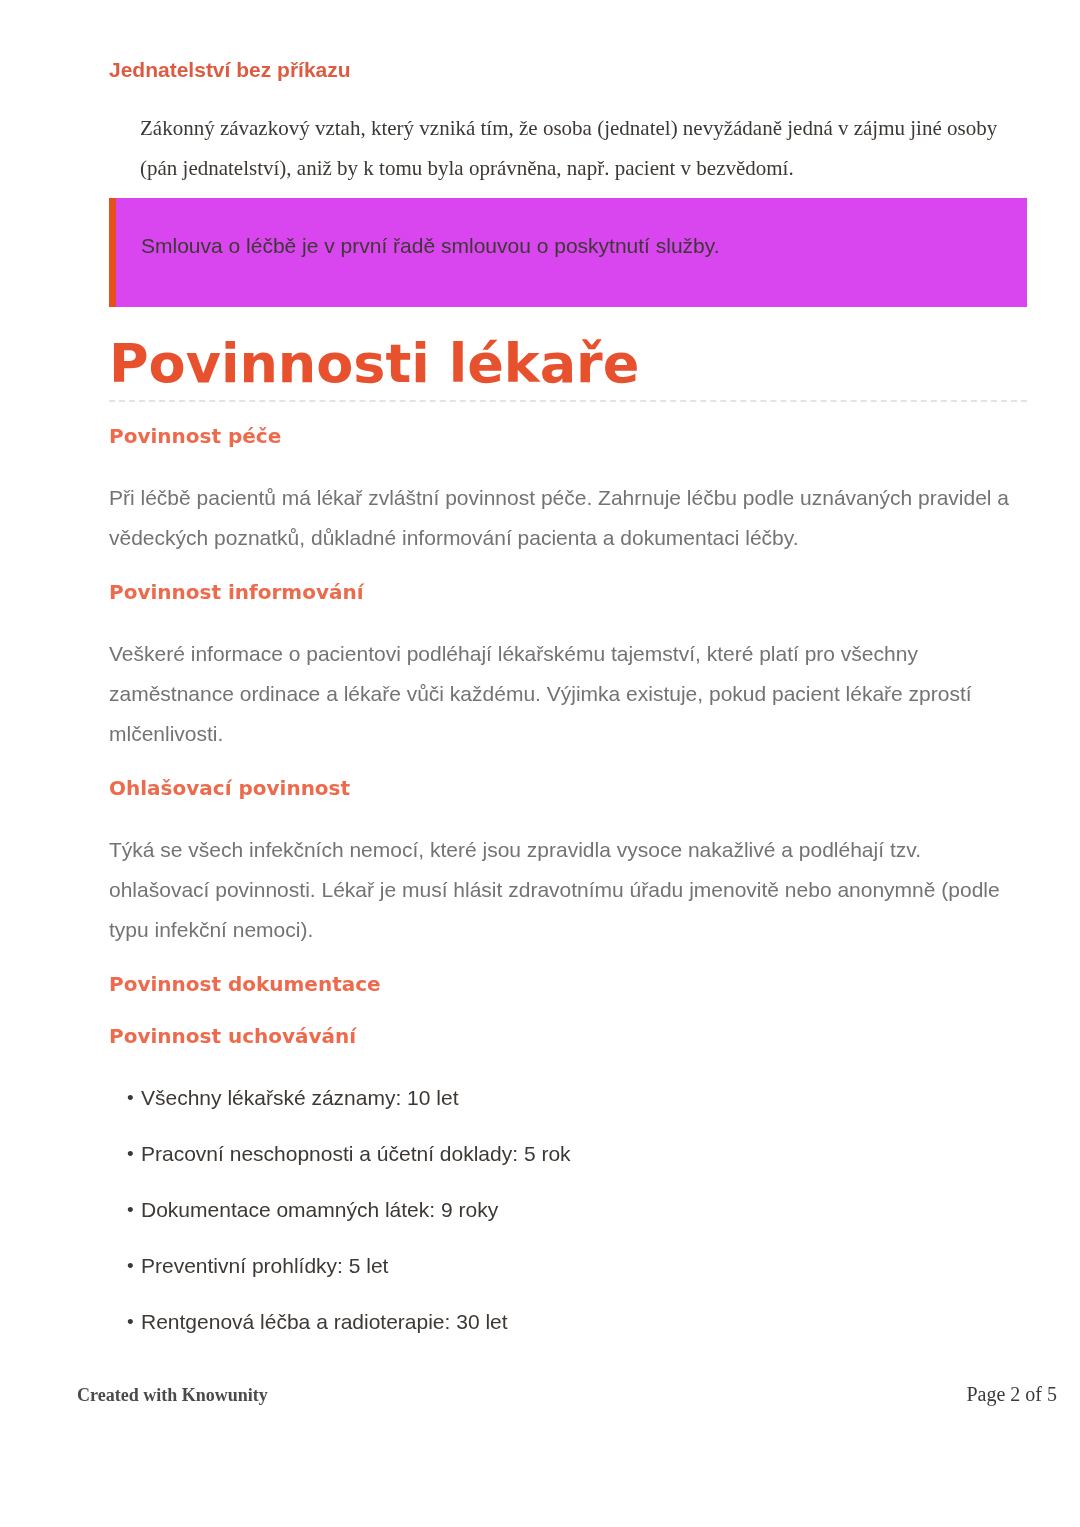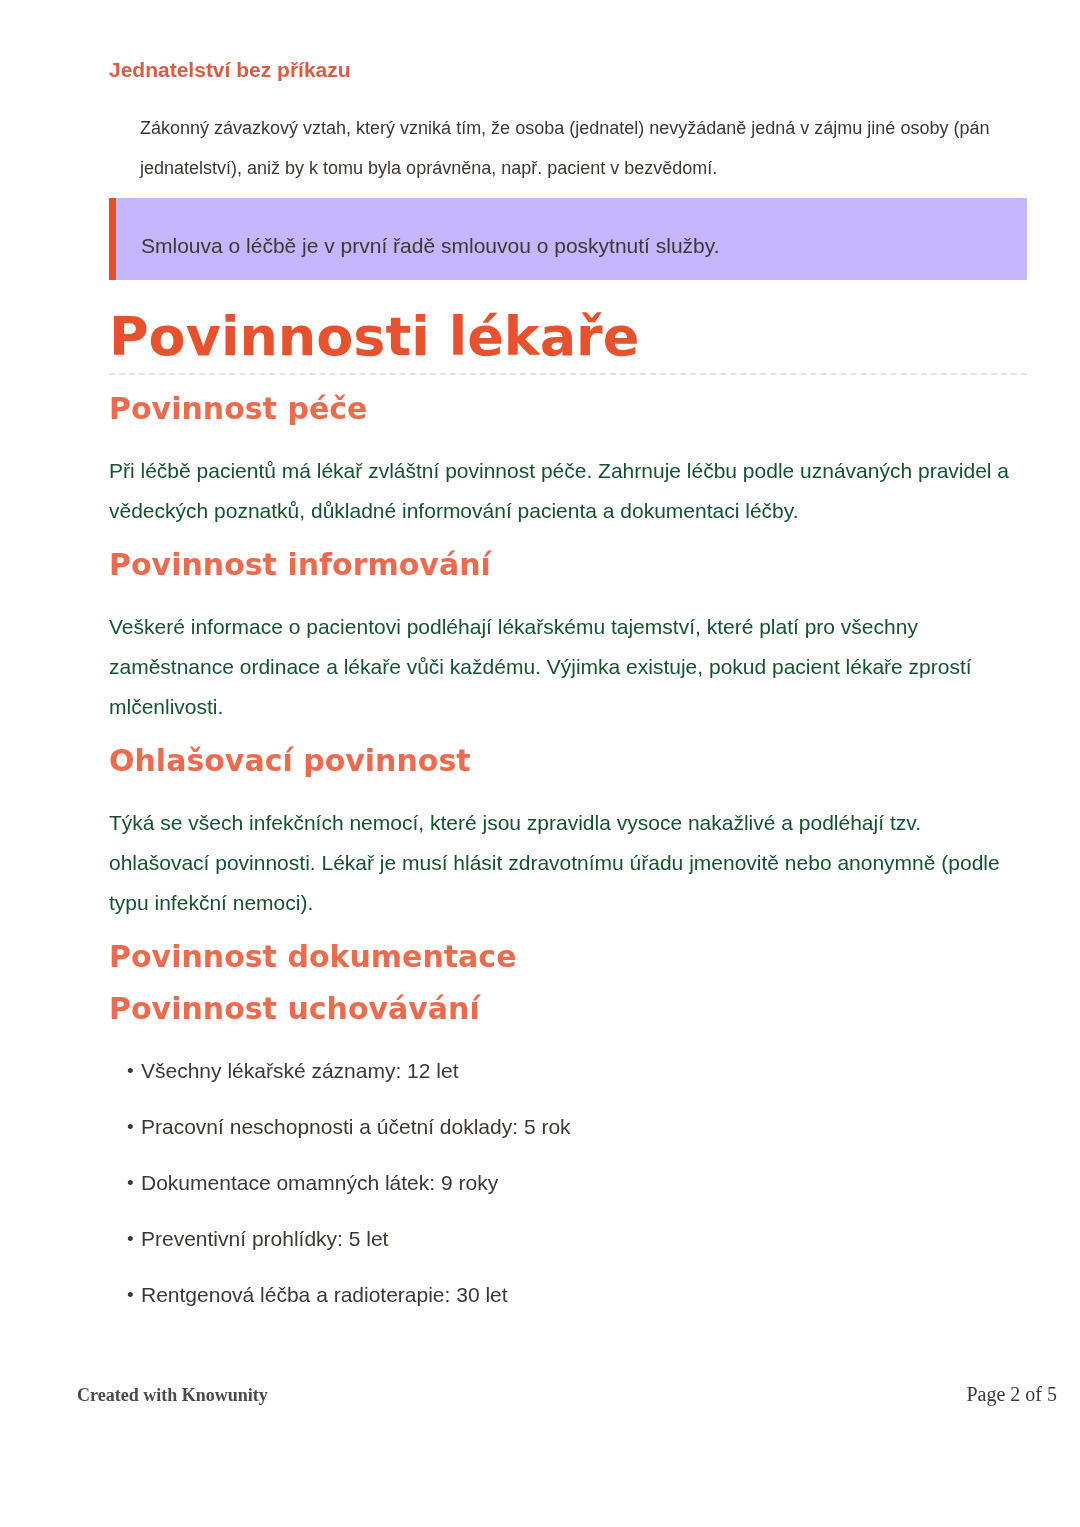--- a/index.html
+++ b/index.html
@@ -23,29 +23,30 @@
   .term-heading {
     margin: 0;
     font-size: 21px;
     font-weight: 700;
     color: #dd5b40;
     line-height: 26px;
     font-family: "Liberation Sans", sans-serif;
   }
   .intro {
     margin: 25px 0 0 31px;
-    font-size: 18px;
+    font-size: 21px;
     line-height: 40px;
     color: #3d3834;
+    font-family: Liberation Serif, serif;
   }
   .callout {
     margin-top: 10px;
-    background: #c4b5fd;
+    background: #d946ef;
     border-left: 7px solid #e4511c;
-    padding: 34px 30px 20px 25px;
+    padding: 34px 30px 47px 25px;
   }
   .callout p {
     margin: 0;
     font-size: 21px;
     line-height: 28px;
     color: #3d3834;
   }
   h1.main-title {
     margin: 34px 0 15px 0;
     padding-bottom: 13px;
@@ -53,29 +54,29 @@
     font-weight: 700;
     font-size: 54px;
     line-height: 46px;
     color: #e8512e;
     border-bottom: 2px dashed #e3e3e3;
   }
   h2.section-heading {
     margin: 16px 0 0 0;
     font-family: "DejaVu Sans", sans-serif;
     font-weight: 700;
-    font-size: 30px;
+    font-size: 20px;
     line-height: 36px;
     color: #ed6b4c;
   }
   p.section-body {
     margin: 24px 0 0 0;
     font-size: 21px;
     line-height: 40px;
-    color: #14532d;
+    color: #737373;
   }
   ul.retention-list {
     margin: 30px 0 0 0;
     padding: 0 0 0 32px;
     list-style: none;
   }
   ul.retention-list li {
     position: relative;
     margin: 0 0 29px 0;
     font-size: 21px;
@@ -130,21 +131,21 @@
     <div id="sections">
         <h2 class="section-heading">Povinnost péče</h2>
         <p class="section-body">Při léčbě pacientů má lékař zvláštní povinnost péče. Zahrnuje léčbu podle uznávaných pravidel a vědeckých poznatků, důkladné informování pacienta a dokumentaci léčby.</p>
         <h2 class="section-heading">Povinnost informování</h2>
         <p class="section-body">Veškeré informace o pacientovi podléhají lékařskému tajemství, které platí pro všechny zaměstnance ordinace a lékaře vůči každému. Výjimka existuje, pokud pacient lékaře zprostí mlčenlivosti.</p>
         <h2 class="section-heading">Ohlašovací povinnost</h2>
         <p class="section-body">Týká se všech infekčních nemocí, které jsou zpravidla vysoce nakažlivé a podléhají tzv. ohlašovací povinnosti. Lékař je musí hlásit zdravotnímu úřadu jmenovitě nebo anonymně (podle typu infekční nemoci).</p>
         <h2 class="section-heading">Povinnost dokumentace</h2>
         <h2 class="section-heading">Povinnost uchovávání</h2>
         <ul class="retention-list">
-          <li>Všechny lékařské záznamy: 12 let</li>
+          <li>Všechny lékařské záznamy: 10 let</li>
           <li>Pracovní neschopnosti a účetní doklady: 5 rok</li>
           <li>Dokumentace omamných látek: 9 roky</li>
           <li>Preventivní prohlídky: 5 let</li>
           <li>Rentgenová léčba a radioterapie: 30 let</li>
         </ul>
       </div>
   </div>
 
   <div class="footer">
     <span class="footer-left">Created with Knowunity</span>

